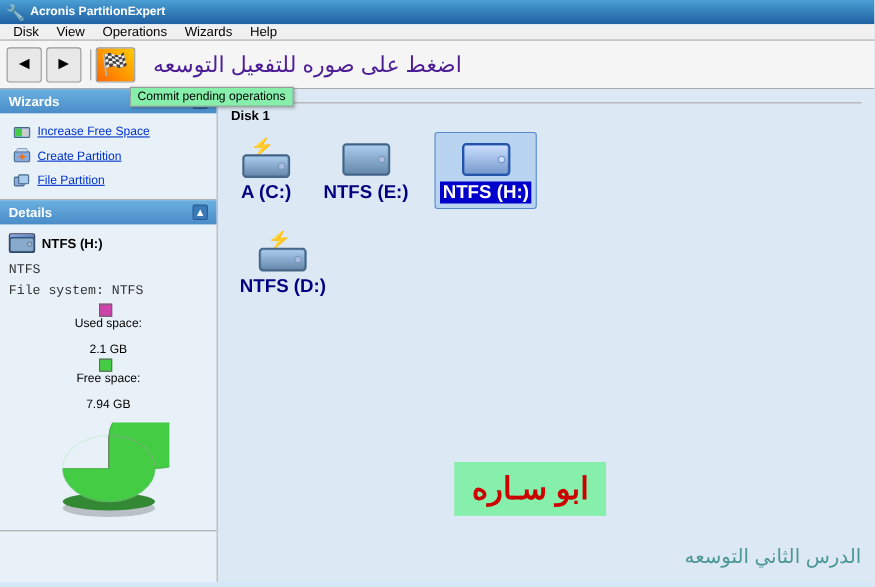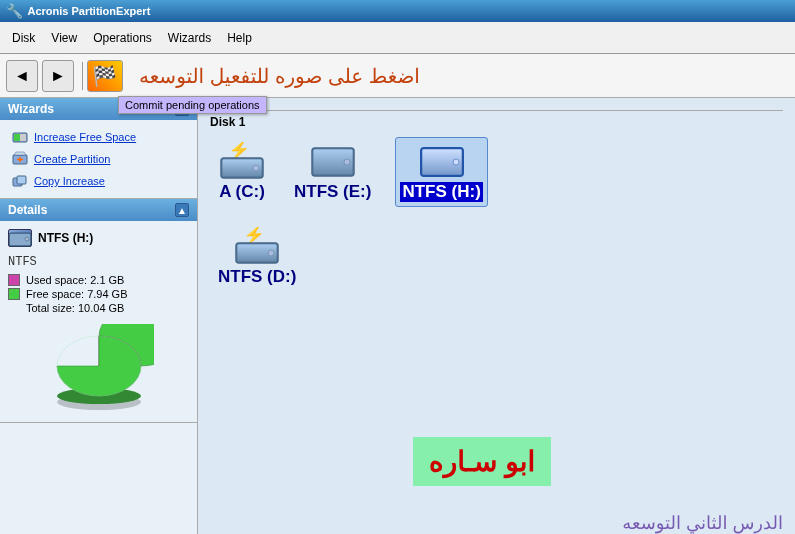--- a/index.html
+++ b/index.html
@@ -13,21 +13,21 @@
       align-items: center;
       padding: 0 6px;
       color: white;
       font-size: 11px;
       font-weight: bold;
     }
 
     
     #menubar {
       background: #f0f0f0;
-      height: 32px;
+      height: 15px;
       display: flex;
       align-items: center;
       padding: 0 4px;
       border-bottom: 1px solid #999;
     }
     .menu-item {
       padding: 2px 8px;
       cursor: pointer;
       font-size: 12px;
     }
@@ -57,30 +57,30 @@
       width: 36px; height: 32px;
       background: linear-gradient(45deg, #ff6600, #ffcc00);
       border: 1px solid #999;
       border-radius: 3px;
       margin-right: 8px;
       cursor: pointer;
       display: flex; align-items: center; justify-content: center;
     }
     .arabic-text-toolbar {
       font-size: 20px;
-      color: #c2410c;
+      color: #4c1d95;
       font-family: Arial, sans-serif;
       direction: rtl;
       padding: 2px 8px;
     }
     .tooltip-box {
       position: absolute;
       top: 42px;
       left: 118px;
-      background: #c4b5fd;
+      background: #86efac;
       border: 1px solid #999;
       padding: 2px 6px;
       font-size: 11px;
       z-index: 100;
       box-shadow: 1px 1px 3px rgba(0,0,0,0.3);
     }
 
     
     #main {
       display: flex;
@@ -148,21 +148,21 @@
     }
     .details-icon {
       width: 24px; height: 18px;
       background: linear-gradient(135deg, #88aadd, #4466aa);
       border: 1px solid #335;
       border-radius: 2px;
       margin-right: 6px;
       position: relative;
     }
     .details-info { font-size: 12px; line-height: 1.6; color: #333; font-family: Liberation Mono, monospace; }
-    .detail-row { display: flex; align-items: center; margin: 2px 0; font-size: 11px; }
+    .detail-row { display: flex; align-items: center; margin: 2px 0; font-size: 11px; flex-direction: column; }
     .color-dot { width: 12px; height: 12px; border: 1px solid #666; margin-right: 6px; flex-shrink: 0; }
 
     
     .pie-container {
       display: flex;
       justify-content: center;
       margin-top: 10px;
     }
 
     
@@ -210,21 +210,21 @@
       font-weight: bold;
       text-align: center;
     }
 
     
     #watermark {
       position: absolute;
       bottom: 12px;
       right: 12px;
       font-size: 18px;
-      color: #4c1d95;
+      color: #0f766e;
       opacity: 0.7;
       direction: rtl;
       font-family: Arial, sans-serif;
       margin-top: 48px;
     }
 
     
     #overlay-text {
       position: absolute;
       bottom: 60px;
@@ -301,21 +301,21 @@
           </div>
           <span class="wizard-link">Create Partition</span>
         </div>
         <div class="wizard-item">
           <div class="wizard-icon">
             <svg width="16" height="16" viewBox="0 0 16 16">
               <rect x="1" y="5" width="9" height="8" rx="1" fill="#88aadd" stroke="#446688" stroke-width="1"></rect>
               <rect x="5" y="3" width="9" height="8" rx="1" fill="#aaccee" stroke="#446688" stroke-width="1"></rect>
             </svg>
           </div>
-          <span class="wizard-link">Copy Increase</span>
+          <span class="wizard-link">File Partition</span>
         </div>
       </div>
     </div>
 
     <div class="panel-section">
       <div class="panel-header">
         <span>Details</span>
         <div class="panel-collapse-btn">▲</div>
       </div>
       <div class="details-content">
@@ -324,34 +324,31 @@
             <svg width="24" height="18" viewBox="0 0 24 18">
               <rect x="0" y="3" width="22" height="13" rx="2" fill="#6688aa" stroke="#335577" stroke-width="1"></rect>
               <rect x="1" y="4" width="20" height="11" rx="1" fill="#88aacc"></rect>
               <circle cx="18" cy="9" r="2" fill="#aabbcc" stroke="#335577" stroke-width="0.5"></circle>
             </svg>
           </div>
           <span>NTFS (H:)</span>
         </div>
         <div class="details-info">
           <div>NTFS</div>
+          <div>File system: NTFS</div>
         </div>
         <div class="detail-row">
           <div class="color-dot" style="background:#cc44aa;"></div>
           <span>Used space:</span>&nbsp;
           <span>2.1 GB</span>
         </div>
         <div class="detail-row">
           <div class="color-dot" style="background:#44cc44;"></div>
           <span>Free space:</span>&nbsp;
           <span>7.94 GB</span>
-        </div>
-        <div class="detail-row" style="margin-left:18px;">
-          <span>Total size:</span>&nbsp;
-          <span>10.04 GB</span>
         </div>
 
         <div class="pie-container">
           <svg width="110" height="90" viewBox="0 0 110 90">
 
             <ellipse cx="55" cy="78" rx="42" ry="8" fill="rgba(0,0,0,0.2)"></ellipse>
 
             <ellipse cx="55" cy="72" rx="42" ry="8" fill="#338833"></ellipse>
 
             <path d="M55,42 L97,42 A42,30 0 1,0 55,12 Z" fill="#44cc44" stroke="#228822" stroke-width="0.5"></path>

